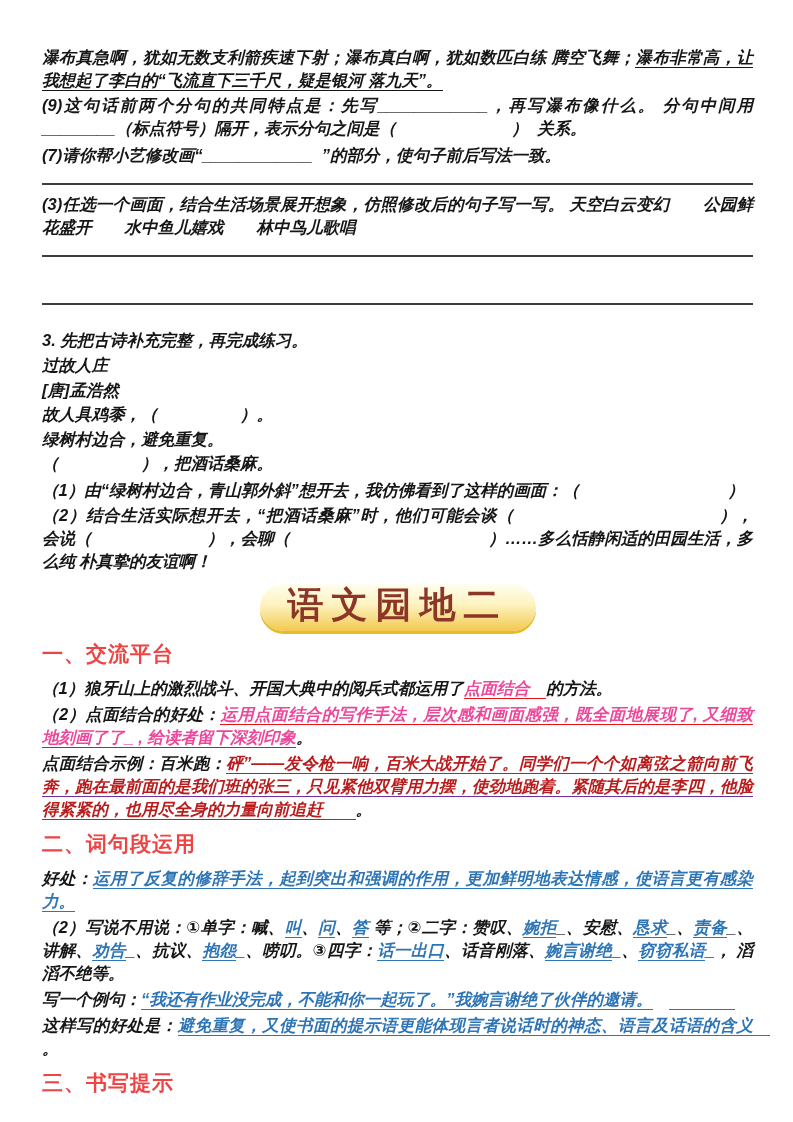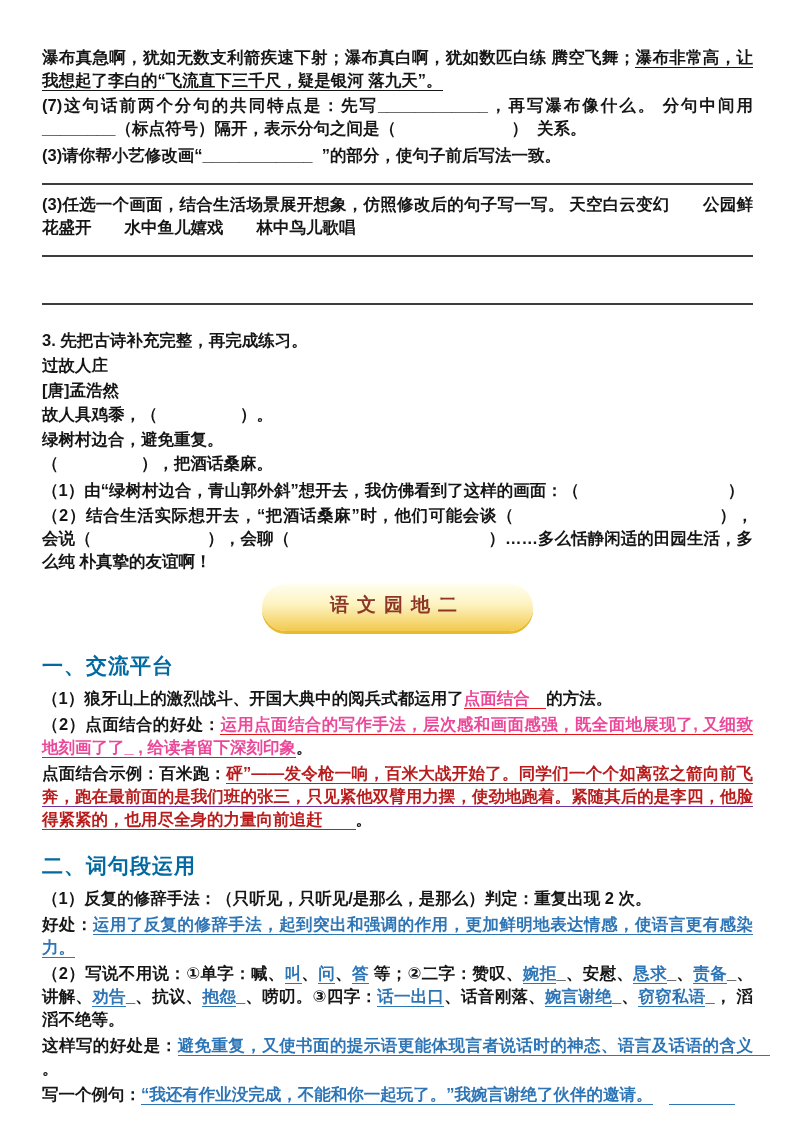--- a/index.html
+++ b/index.html
@@ -10,47 +10,47 @@
     -webkit-font-smoothing:antialiased;
   }
   .page{box-sizing:border-box;width:793px;height:1122px;padding:46px 40px 20px 42px;}
   .para{font-size:16.5px;line-height:23px;text-align:justify;margin:0 0 2px 0;}
   .center{text-align:left;}
   .poem-line{font-size:16.5px;line-height:22.5px;}
   .divider{border:none;border-top:2px solid #3d3d3d;margin:10px 0 8px 0;}
   .divider.gap-top{margin-top:16px;}
   .divider.big-gap{margin-top:46px;}
   .lead{margin-top:24px;}
-  .sec-h{font-size:21px;line-height:26px;color:#0369a1;margin:22px 0 8px 0;letter-spacing:1px;}
+  .sec-h{font-size:21px;line-height:26px;color:#ef4444;margin:12px 0 8px 0;letter-spacing:1px;font-family:Liberation Mono, monospace;}
   .tight{margin:3px 0;}
   
-  .seg{white-space:pre-wrap;}
+  .seg{white-space:pre-wrap;font-style:italic;}
   .seg-plain{}
   .seg-u{border-bottom:1.6px solid #161616;padding-bottom:1px;}
   .seg-red-u{color:#ec4899;border-bottom:1.6px solid #e31515;padding-bottom:1px;}
   .seg-purple-u{color:#b91c1c;border-bottom:1.6px solid #7030a0;padding-bottom:1px;}
   .seg-blue-u{color:#2e75b6;border-bottom:1.6px solid #2e75b6;padding-bottom:1px;}
   
   .badge-wrap{text-align:center;margin:10px 0 12px 0;}
   .badge{
     display:inline-block;min-width:215px;padding:5px 28px 9px 28px;
     border-radius:26px;
     background:linear-gradient(180deg,#fffef2 0%,#fdf3c0 45%,#f2c94e 100%);
     box-shadow:0 3px 0 #e8ba2e, inset 0 1px 0 #ffffff;
-    font-size:19px;line-height:34px;color:#8b3626;letter-spacing:8px;
+    font-size:36px;line-height:34px;color:#8b3626;letter-spacing:8px;
   }
 </style>
 </head>
 <body>
 
 <div class="page">
 
   <p class="para"><span class="seg seg-plain">瀑布真急啊，犹如无数支利箭疾速下射；瀑布真白啊，犹如数匹白练 腾空飞舞；</span><span class="seg seg-u">瀑布非常高，让我想起了李白的“飞流直下三千尺，疑是银河 落九天”。</span></p>
-  <p class="para"><span class="seg seg-plain">(7)这句话前两个分句的共同特点是：先写____________，再写瀑布像什么。 分句中间用________（标点符号）隔开，表示分句之间是（　　　　　　　）  关系。</span></p>
-  <p class="para" style="margin-top:4px;"><span class="seg seg-plain">(3)请你帮小艺修改画“____________  ”的部分，使句子前后写法一致。</span></p>
+  <p class="para"><span class="seg seg-plain">(9)这句话前两个分句的共同特点是：先写____________，再写瀑布像什么。 分句中间用________（标点符号）隔开，表示分句之间是（　　　　　　　）  关系。</span></p>
+  <p class="para" style="margin-top:4px;"><span class="seg seg-plain">(7)请你帮小艺修改画“____________  ”的部分，使句子前后写法一致。</span></p>
 
   <hr class="divider gap-top">
 
   <p class="para" style="margin-top:0;"><span class="seg seg-plain">(3)任选一个画面，结合生活场景展开想象，仿照修改后的句子写一写。 天空白云变幻　　公园鲜花盛开　　水中鱼儿嬉戏　　林中鸟儿歌唱</span></p>
 
   <hr class="divider gap-top">
   <hr class="divider big-gap">
 
   <p class="para lead"><span class="seg seg-plain">3. 先把古诗补充完整，再完成练习。</span></p>
 
@@ -68,21 +68,20 @@
   <div class="badge-wrap">
     <span class="badge">语文园地二</span>
   </div>
 
   <h2 class="sec-h">一、交流平台</h2>
   <p class="para tight"><span class="seg seg-plain">（1）狼牙山上的激烈战斗、开国大典中的阅兵式都运用了</span><span class="seg seg-red-u">点面结合　</span><span class="seg seg-plain">的方法。</span></p>
   <p class="para tight"><span class="seg seg-plain">（2）点面结合的好处：</span><span class="seg seg-red-u">运用点面结合的写作手法，层次感和画面感强，既全面地展现了, 又细致地刻画了了_ , 给读者留下深刻印象</span><span class="seg seg-plain">。</span></p>
   <p class="para tight"><span class="seg seg-plain">点面结合示例：百米跑：</span><span class="seg seg-purple-u">砰”——发令枪一响，百米大战开始了。同学们一个个如离弦之箭向前飞奔，跑在最前面的是我们班的张三，只见紧他双臂用力摆，使劲地跑着。紧随其后的是李四，他脸得紧紧的，也用尽全身的力量向前追赶　　</span><span class="seg seg-plain">。</span></p>
 
   <h2 class="sec-h">二、词句段运用</h2>
-  <p class="para tight"><span class="seg seg-plain">（1）反复的修辞手法：（只听见，只听见/是那么，是那么）判定：重复出现 2 次。</span></p>
   <p class="para tight"><span class="seg seg-plain">好处：</span><span class="seg seg-blue-u">运用了反复的修辞手法，起到突出和强调的作用，更加鲜明地表达情感，使语言更有感染力。</span></p>
   <p class="para tight"><span class="seg seg-plain">（2）写说不用说：①单字：喊、</span><span class="seg seg-blue-u">叫</span><span class="seg seg-plain">、</span><span class="seg seg-blue-u">问</span><span class="seg seg-plain">、</span><span class="seg seg-blue-u">答</span><span class="seg seg-plain"> 等；②二字：赞叹、</span><span class="seg seg-blue-u">婉拒</span><span class="seg seg-plain">_、安慰、</span><span class="seg seg-blue-u">恳求</span><span class="seg seg-plain">_、</span><span class="seg seg-blue-u">责备</span><span class="seg seg-plain">_、 讲解、</span><span class="seg seg-blue-u">劝告</span><span class="seg seg-plain">_、抗议、</span><span class="seg seg-blue-u">抱怨</span><span class="seg seg-plain">_、唠叨。③四字：</span><span class="seg seg-blue-u">话一出口</span><span class="seg seg-plain">、话音刚落、</span><span class="seg seg-blue-u">婉言谢绝</span><span class="seg seg-plain">_、</span><span class="seg seg-blue-u">窃窃私语</span><span class="seg seg-plain">_， 滔滔不绝等。</span></p>
+  <p class="para tight"><span class="seg seg-plain">写一个例句：</span><span class="seg seg-blue-u">“我还有作业没完成，不能和你一起玩了。”我婉言谢绝了伙伴的邀请。</span><span class="seg seg-plain">　</span><span class="seg seg-blue-u">　　　　</span></p>
   <p class="para tight"><span class="seg seg-plain">这样写的好处是：</span><span class="seg seg-blue-u">避免重复，又使书面的提示语更能体现言者说话时的神态、语言及话语的含义　</span><span class="seg seg-plain">　。</span></p>
-  <p class="para tight"><span class="seg seg-plain">写一个例句：</span><span class="seg seg-blue-u">“我还有作业没完成，不能和你一起玩了。”我婉言谢绝了伙伴的邀请。</span><span class="seg seg-plain">　</span><span class="seg seg-blue-u">　　　　</span></p>
 
   <h2 class="sec-h">三、书写提示</h2>
 
 </div>
 
 </body></html>

